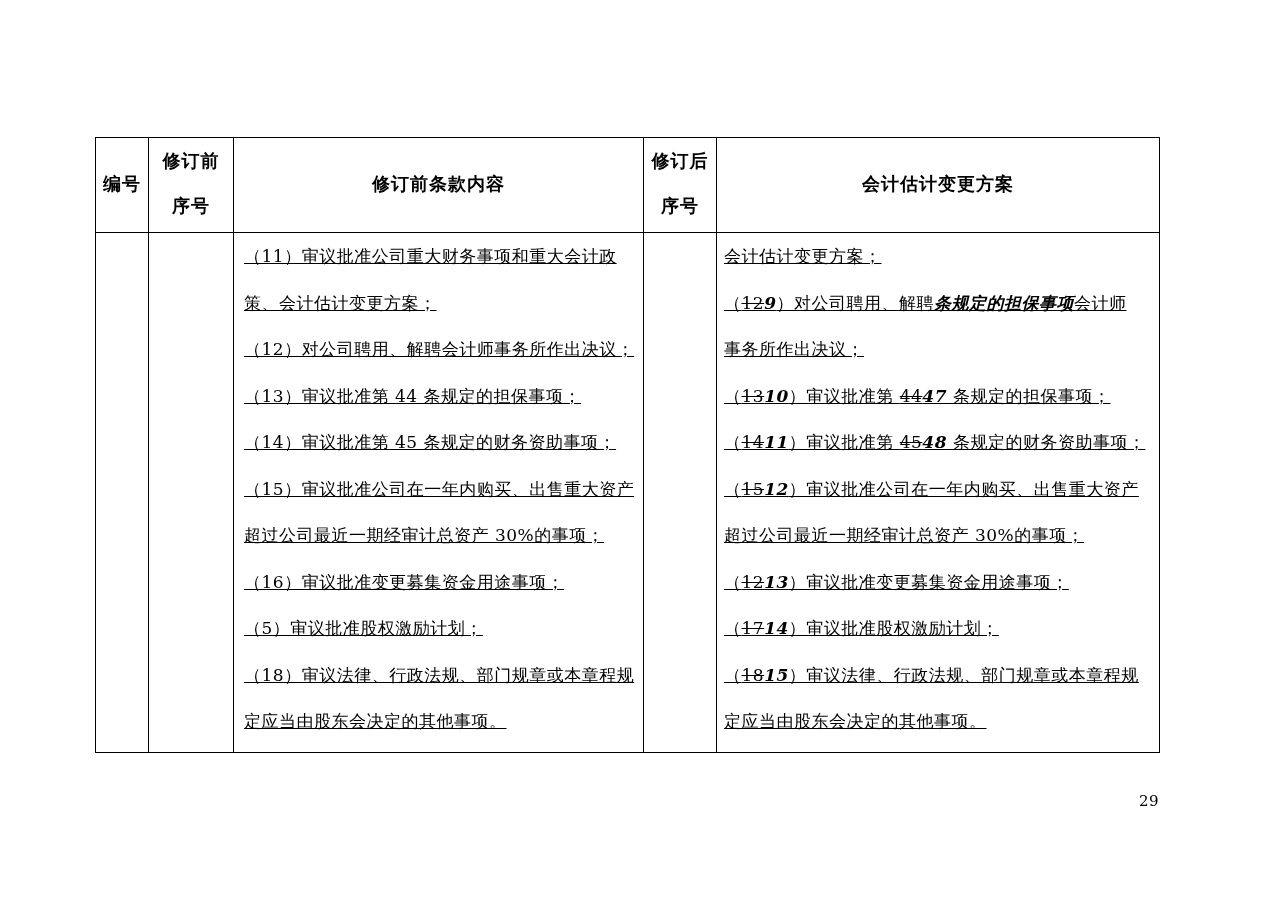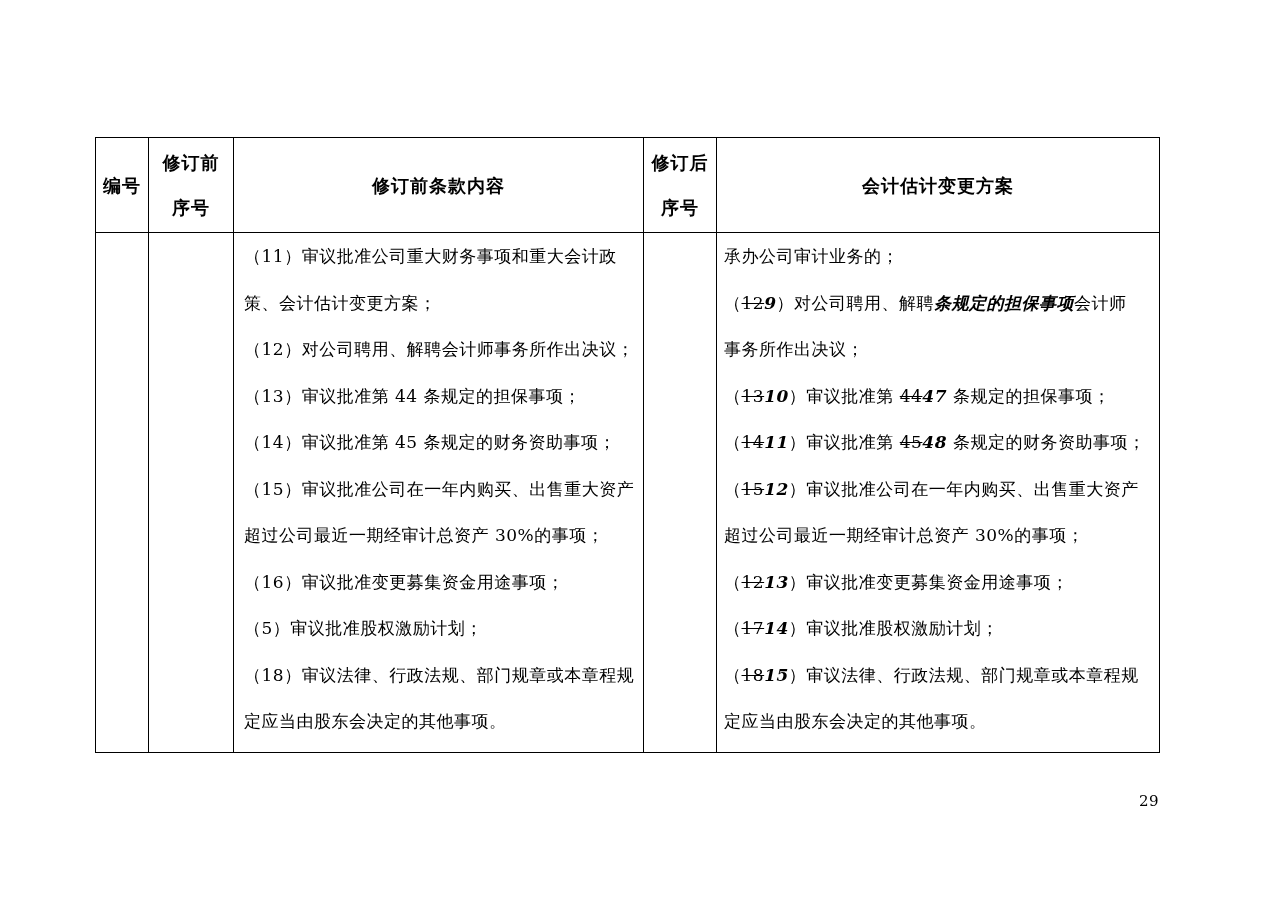--- a/index.html
+++ b/index.html
@@ -30,24 +30,26 @@
   }
   .header-cell {
     text-align: center;
     vertical-align: middle !important;
     font-weight: bold;
     font-size: 18px;
     letter-spacing: 1px;
   }
   .header-cell .hline {
     line-height: 45px;
+    font-family: Liberation Mono, monospace;
   }
   .content-cell {
     font-size: 17px;
     letter-spacing: 0.5px;
+    text-decoration: underline;
   }
   .before-cell {
     padding-left: 10px !important;
     padding-right: 2px !important;
   }
   .after-cell {
     padding-left: 7px !important;
     padding-right: 2px !important;
   }
   .line {
@@ -114,21 +116,21 @@
           <div class="line"><span class="seg-n">（14）审议批准第 45 条规定的财务资助事项；</span></div>
           <div class="line"><span class="seg-n">（15）审议批准公司在一年内购买、出售重大资产</span></div>
           <div class="line"><span class="seg-n">超过公司最近一期经审计总资产 30%的事项；</span></div>
           <div class="line"><span class="seg-n">（16）审议批准变更募集资金用途事项；</span></div>
           <div class="line"><span class="seg-n">（5）审议批准股权激励计划；</span></div>
           <div class="line"><span class="seg-n">（18）审议法律、行政法规、部门规章或本章程规</span></div>
           <div class="line"><span class="seg-n">定应当由股东会决定的其他事项。</span></div>
         </td>
       <td></td>
       <td class="content-cell after-cell">
-          <div class="line"><span class="seg-n">承办公司审计业务的；</span></div>
+          <div class="line"><span class="seg-n">会计估计变更方案；</span></div>
           <div class="line"><span class="seg-n">（</span><span class="seg-d">12</span><span class="seg-i">9</span><span class="seg-n">）对公司聘用、解聘</span><span class="seg-i">条规定的担保事项</span><span class="seg-n">会计师</span></div>
           <div class="line"><span class="seg-n">事务所作出决议；</span></div>
           <div class="line"><span class="seg-n">（</span><span class="seg-d">13</span><span class="seg-i">10</span><span class="seg-n">）审议批准第 </span><span class="seg-d">44</span><span class="seg-i">47</span><span class="seg-n"> 条规定的担保事项；</span></div>
           <div class="line"><span class="seg-n">（</span><span class="seg-d">14</span><span class="seg-i">11</span><span class="seg-n">）审议批准第 </span><span class="seg-d">45</span><span class="seg-i">48</span><span class="seg-n"> 条规定的财务资助事项；</span></div>
           <div class="line"><span class="seg-n">（</span><span class="seg-d">15</span><span class="seg-i">12</span><span class="seg-n">）审议批准公司在一年内购买、出售重大资产</span></div>
           <div class="line"><span class="seg-n">超过公司最近一期经审计总资产 30%的事项；</span></div>
           <div class="line"><span class="seg-n">（</span><span class="seg-d">12</span><span class="seg-i">13</span><span class="seg-n">）审议批准变更募集资金用途事项；</span></div>
           <div class="line"><span class="seg-n">（</span><span class="seg-d">17</span><span class="seg-i">14</span><span class="seg-n">）审议批准股权激励计划；</span></div>
           <div class="line"><span class="seg-n">（</span><span class="seg-d">18</span><span class="seg-i">15</span><span class="seg-n">）审议法律、行政法规、部门规章或本章程规</span></div>
           <div class="line"><span class="seg-n">定应当由股东会决定的其他事项。</span></div>

